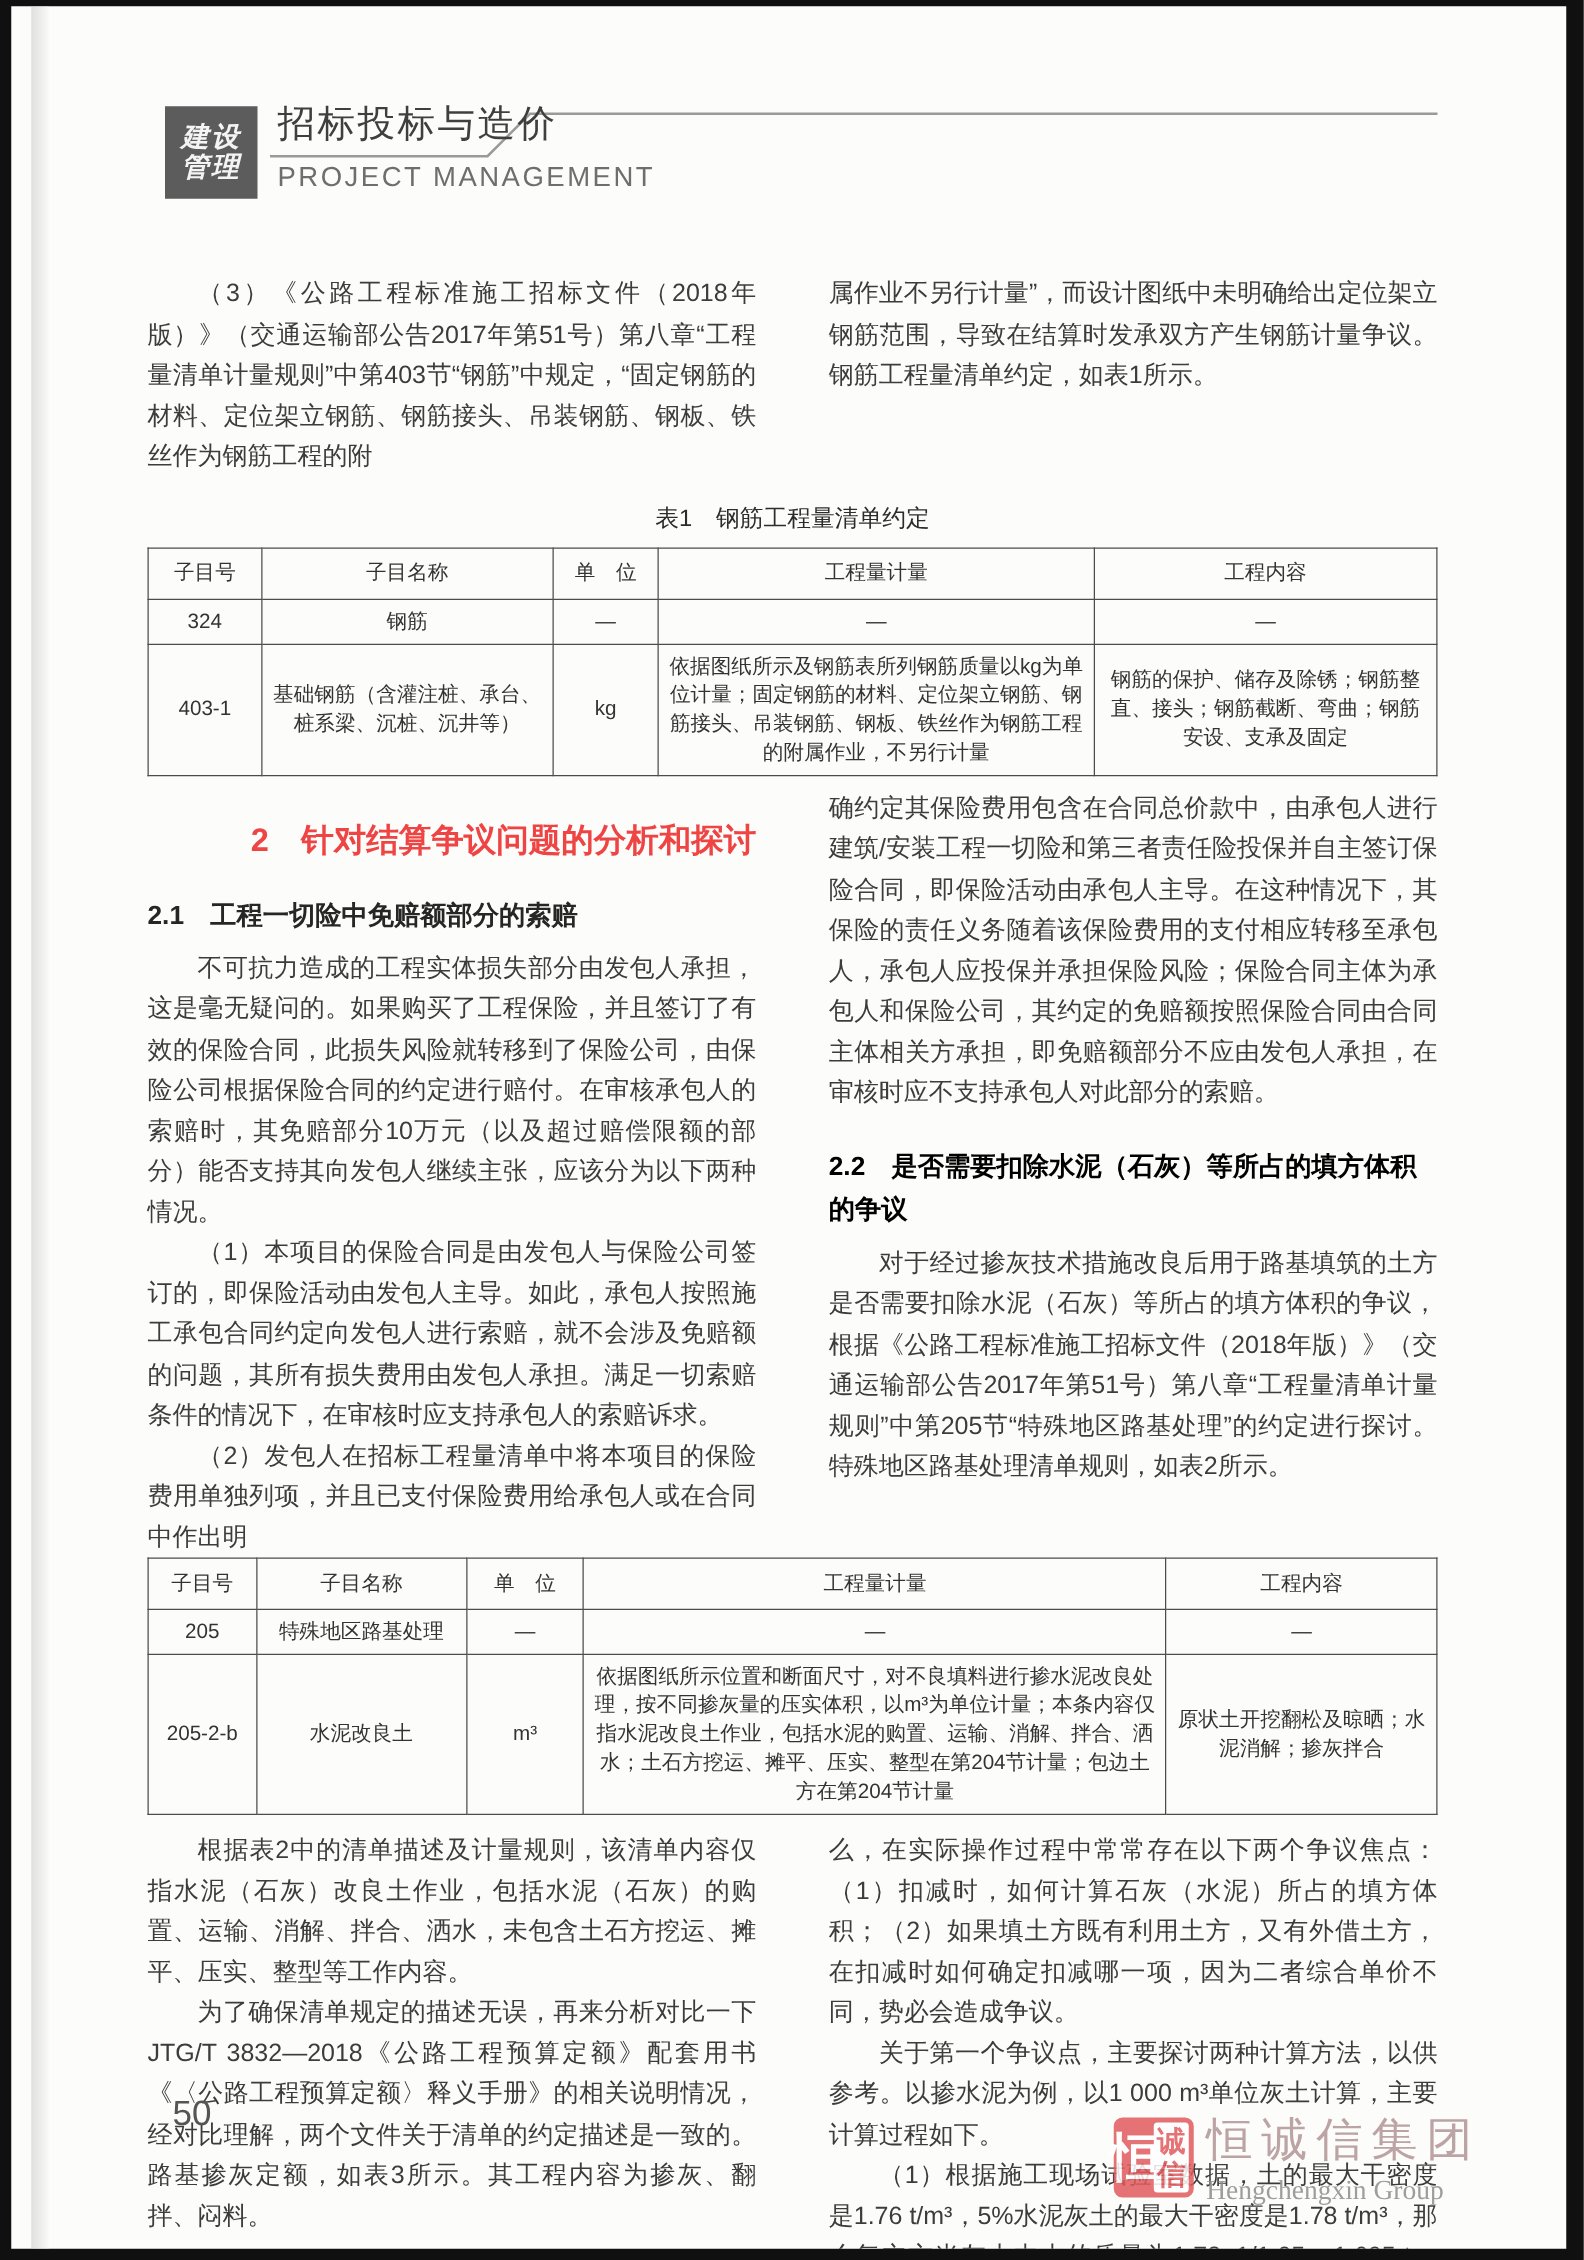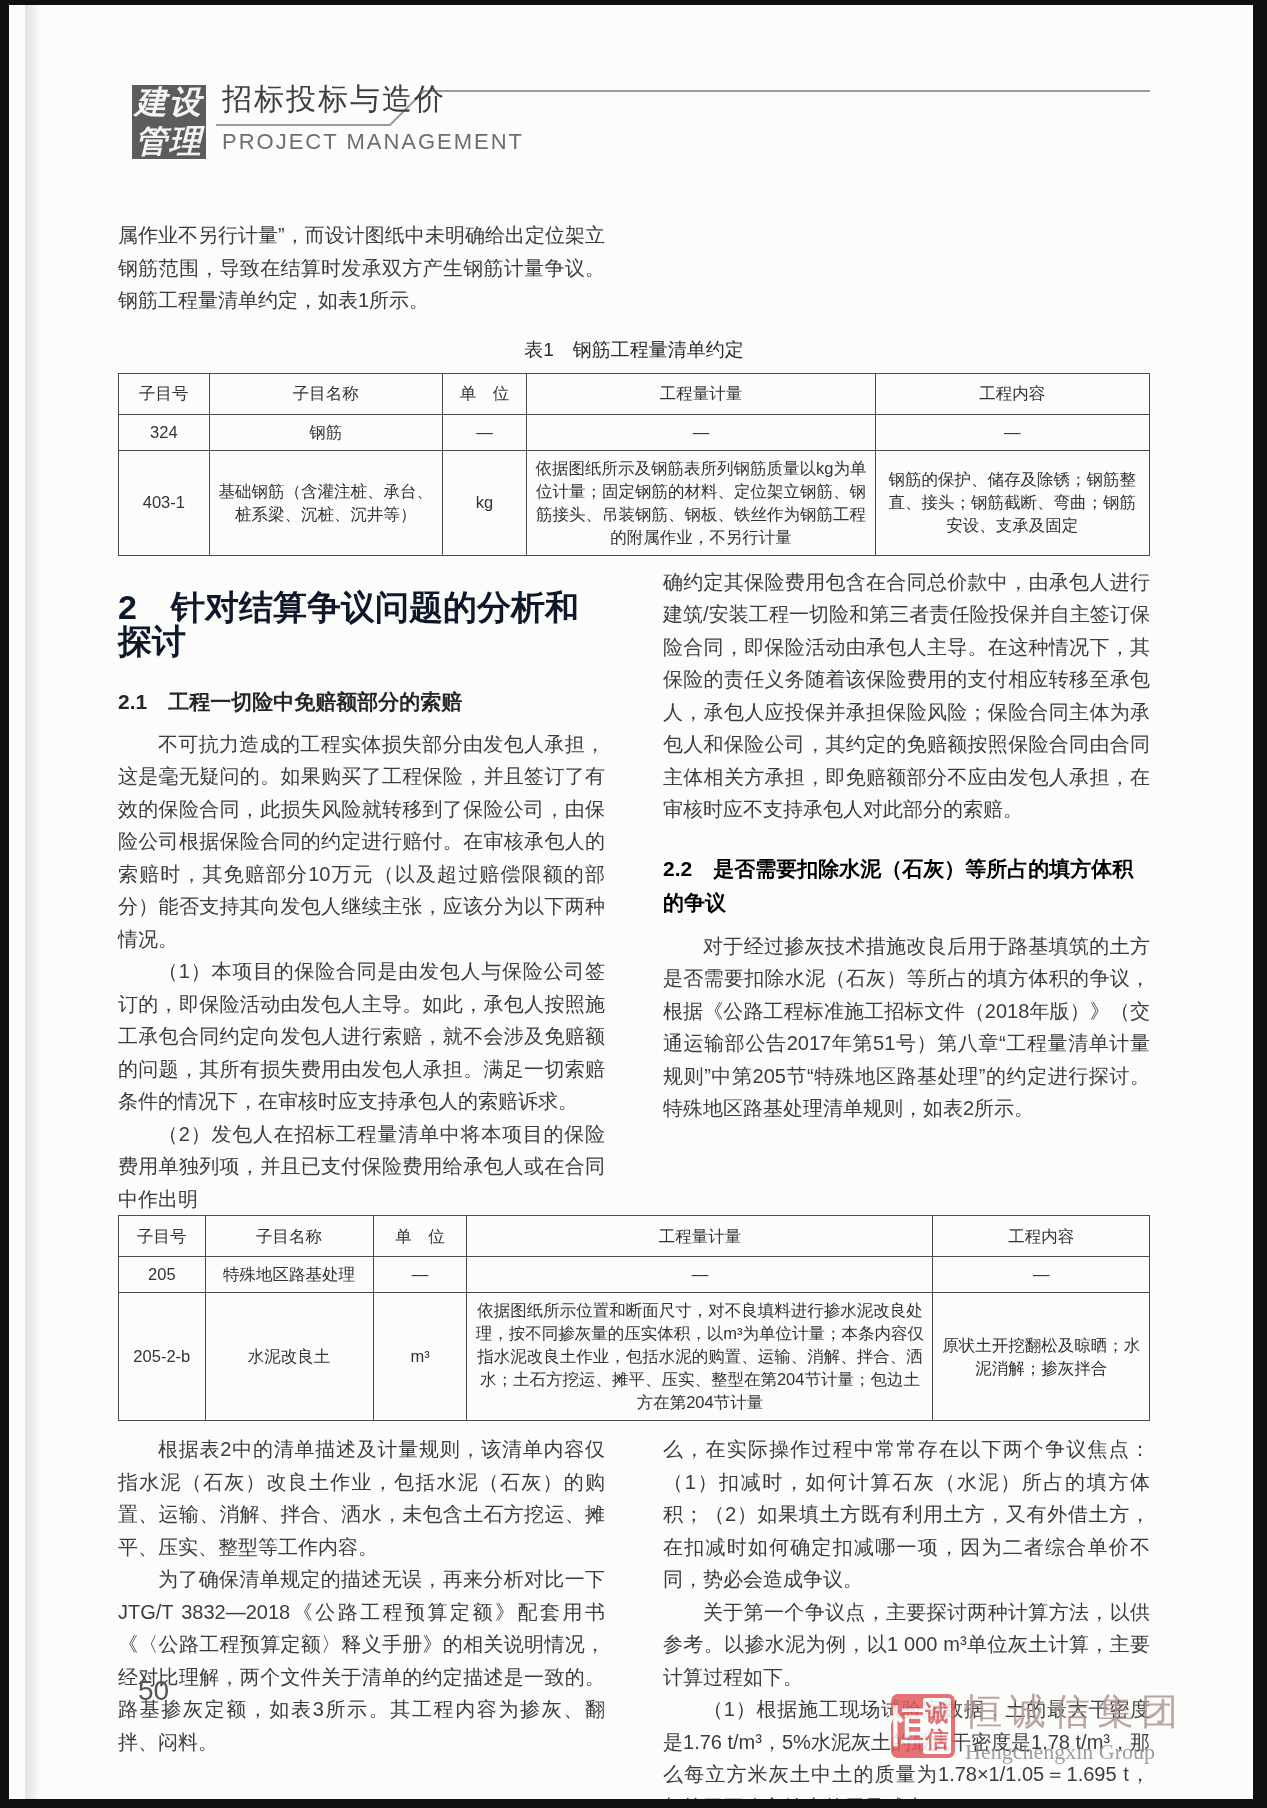--- a/index.html
+++ b/index.html
@@ -6,34 +6,34 @@
   body{width:1267px;height:1808px;background:#101010;position:relative;
        font-family:"Liberation Sans","DejaVu Sans",sans-serif;}
   .page{position:absolute;left:9px;top:5px;width:1244px;height:1794px;background:#fcfcfa;overflow:hidden;}
   .gutter{position:absolute;left:16px;top:0;bottom:0;width:14px;
           background:linear-gradient(90deg,#c9c9c7,#f6f6f4);opacity:.55;}
   .content{position:absolute;left:109px;top:72px;width:1032px;}
 
   
   .header{position:relative;height:116px;}
   .logo{position:absolute;left:14px;top:8px;width:74px;height:74px;background:#5c5c5c;
-        color:#f4f4f4;display:flex;flex-direction:column;align-items:center;justify-content:space-between;
-        font-weight:bold;font-style:italic;line-height:1.08;font-size:32px;letter-spacing:2px;}
+        color:#f4f4f4;display:flex;flex-direction:column;align-items:center;justify-content:center;
+        font-weight:bold;font-style:italic;line-height:1.08;font-size:22px;letter-spacing:2px;}
   .titles{position:absolute;left:104px;top:2px;}
   .title-cn{font-size:30px;color:#3f3f3f;letter-spacing:2px;}
   .title-en{font-size:22px;color:#6e6e6e;letter-spacing:2px;margin-top:9px;}
   .rule{position:absolute;left:0;top:0;}
 
   
   .cols{display:flex;gap:58px;}
   .col{width:487px;}
   p.body{margin:0;font-size:20px;line-height:32.5px;text-align:justify;color:#3c3c3c;
          word-break:break-all;}
   p.indent{text-indent:2em;}
-  .sec-h{font-size:34px;font-weight:bold;color:#0f172a;margin:34px 0 0 0;line-height:34px;}
+  .sec-h{font-size:26px;font-weight:bold;color:#ef4444;margin:34px 0 0 0;line-height:34px;text-align:right;}
   .sub-h{font-size:21px;font-weight:bold;color:#262626;margin:28px 0 10px 0;line-height:32px;}
   .sub-h2{font-size:21px;font-weight:bold;color:#000000;margin:26px 0 10px 0;line-height:34px;}
 
   
   .tbl-title{text-align:center;font-size:19px;font-weight:normal;color:#2c2c2c;margin:20px 0 10px 0;}
   table.rules{width:100%;border-collapse:collapse;table-layout:fixed;}
   table.rules td,table.rules th{border:1.6px solid #4c4c4c;text-align:center;vertical-align:middle;
        font-size:16.5px;line-height:23px;color:#333;font-weight:normal;padding:6px 8px;}
   table.rules th{height:28px;}
   .mt6{margin-top:6px;}
@@ -63,20 +63,23 @@
         <span>建设</span>
         <span>管理</span>
       </div>
       <div class="titles">
         <div class="title-cn">招标投标与造价</div>
         <div class="title-en">PROJECT MANAGEMENT</div>
       </div>
     </div>
 
     <div class="cols" style="margin-top:26px;">
+      <div class="col">
+        <p class="body indent">（3）《公路工程标准施工招标文件（2018年版）》（交通运输部公告2017年第51号）第八章“工程量清单计量规则”中第403节“钢筋”中规定，“固定钢筋的材料、定位架立钢筋、钢筋接头、吊装钢筋、钢板、铁丝作为钢筋工程的附</p>
+      </div>
       <div class="col">
         <p class="body">属作业不另行计量”，而设计图纸中未明确给出定位架立钢筋范围，导致在结算时发承双方产生钢筋计量争议。钢筋工程量清单约定，如表1所示。</p>
       </div>
     </div>
 
     <div class="tbl-title">表1　钢筋工程量清单约定</div>
     <table class="rules">
       <colgroup>
           <col style="width:8.8%">
           <col style="width:22.6%">

